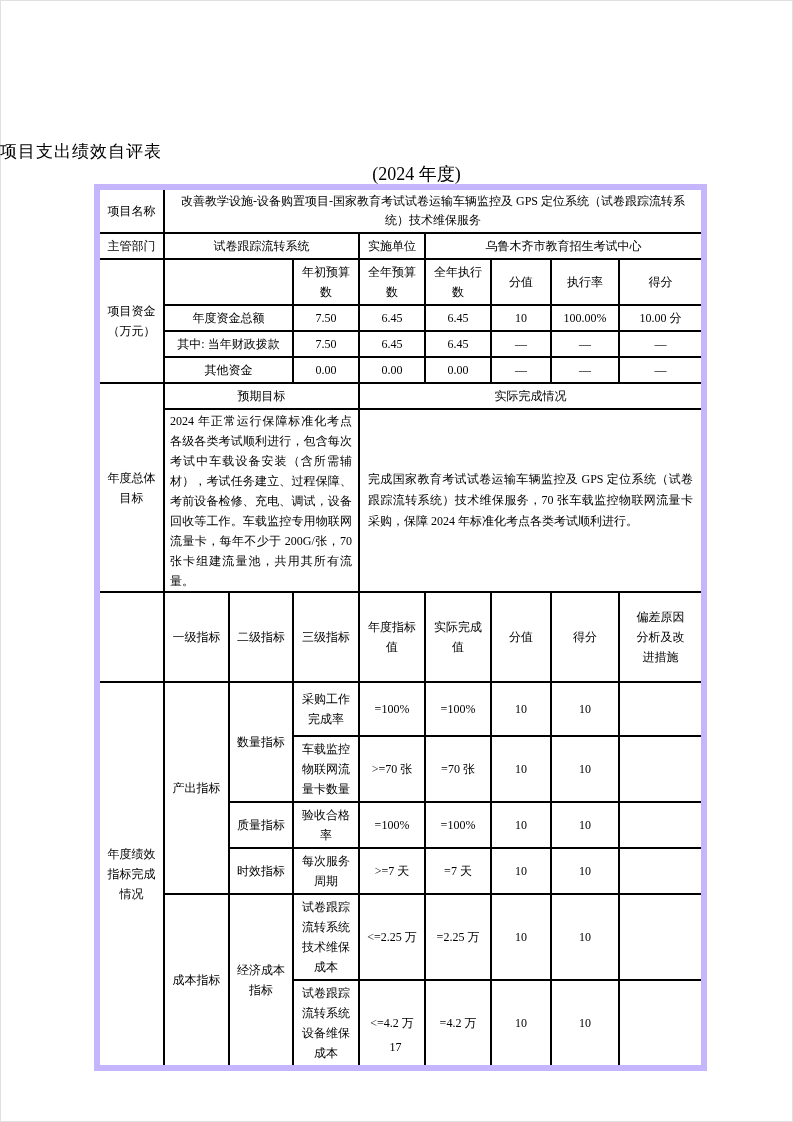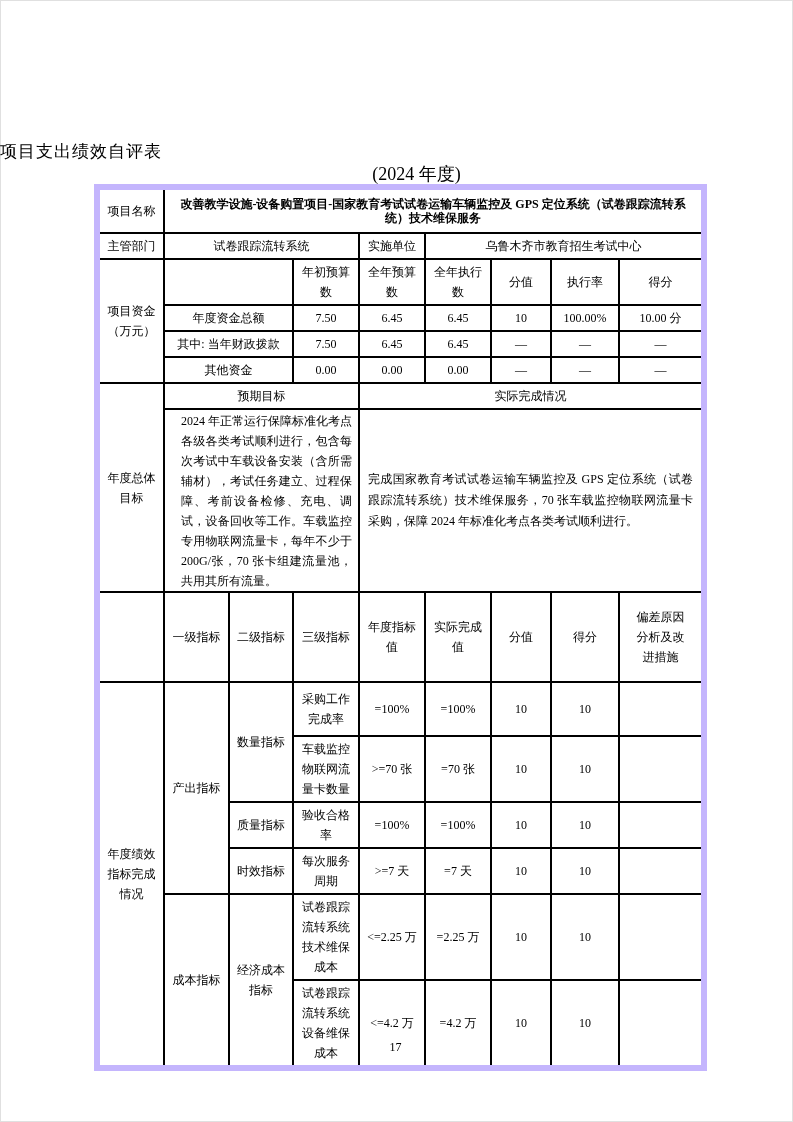--- a/index.html
+++ b/index.html
@@ -23,30 +23,30 @@
   }
   td{
     border:2px solid #000;
     font-size:12px;line-height:20px;
     text-align:center;vertical-align:middle;
     padding:2px 4px;overflow:hidden;
     word-break:break-all;
   }
   td.num{font-size:12px;border-radius:8px;}
   td.goal-expected{
-    text-align:left;vertical-align:top;padding:1px 6px 0 16px;line-height:20px;
+    text-align:left;vertical-align:top;padding:1px 6px 0 5px;line-height:20px;
     text-align:justify;
     margin-top:36px;
   }
   td.goal-actual{
     text-align:left;vertical-align:middle;padding:16px 8px;line-height:21px;
     text-align:justify;
   }
   td.dev-col{padding:14px 14px;}
-  td.name-val{padding:2px 10px;line-height:14px;font-weight:bold;}
+  td.name-val{padding:2px 10px;line-height:19px;}
   .page-number{
     position:absolute;top:1040px;left:0;width:791px;
     text-align:center;font-size:12px;
   }
 </style>
 </head>
 <body>
 
 <div class="doc-title">项目支出绩效自评表</div>
 <div class="doc-subtitle">(2024 年度)</div>

